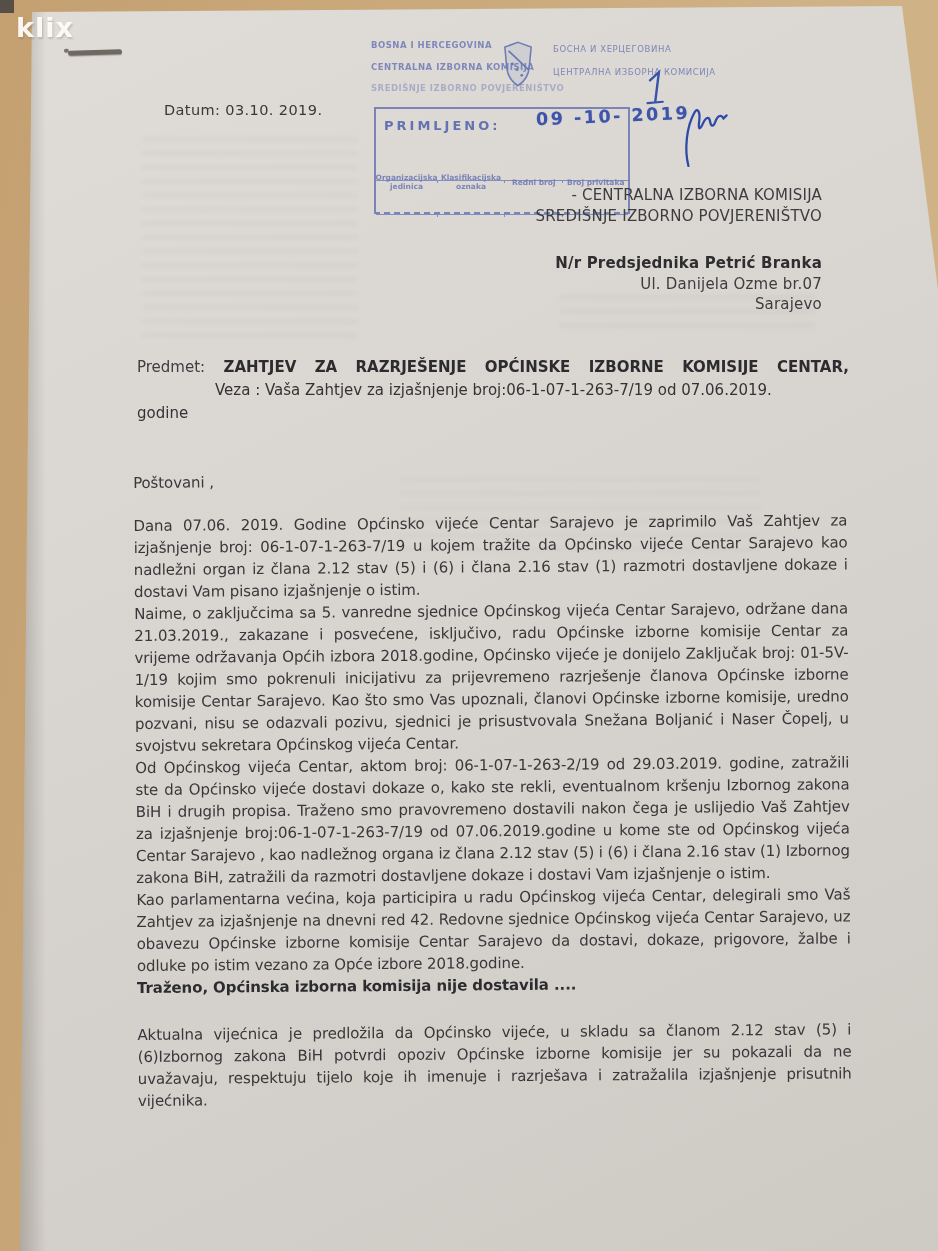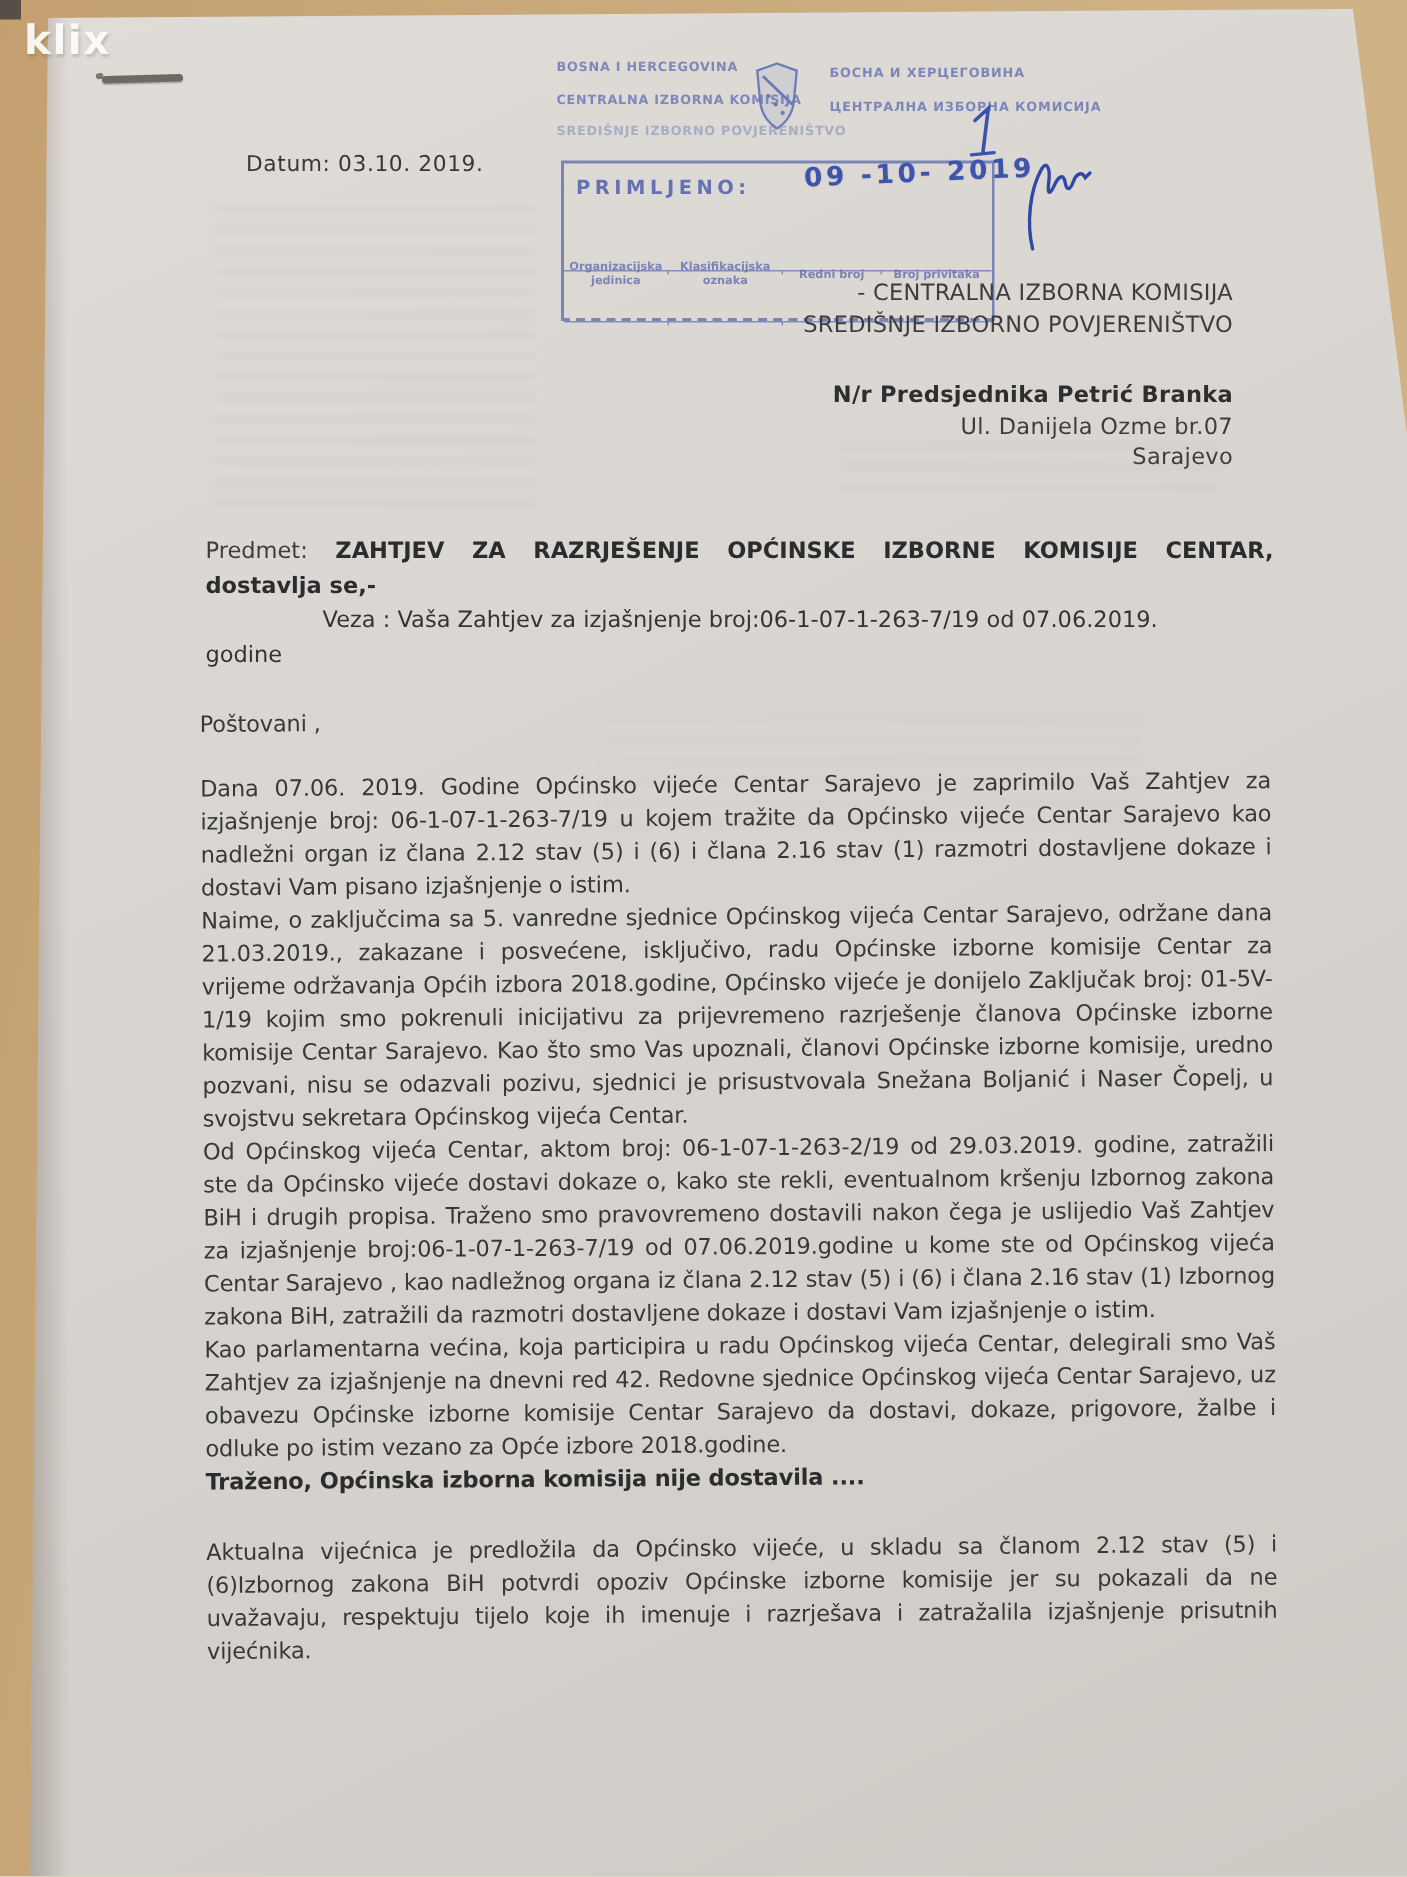--- a/index.html
+++ b/index.html
@@ -49,26 +49,26 @@
   .ghost.g2{left:560px;top:296px;width:255px;height:42px;}
   .ghost.g3{left:400px;top:478px;width:360px;height:80px;opacity:.35;}
 
   .datum{position:absolute;left:143px;top:102px;font-size:14.5px;color:var(--text-dark,#38383a);letter-spacing:.4px;margin-left:21px;}
 
   
   .org-lat{position:absolute;left:371px;top:35px;font-size:8.5px;font-weight:bold;
     color:var(--ink-blue-faded,#7e88bb);letter-spacing:.5px;line-height:21.5px;white-space:nowrap;}
   .org-lat .faded{opacity:.55;}
   .emblem{position:absolute;left:502px;top:40px;}
-  .org-cyr{position:absolute;left:553px;top:38px;font-size:8.5px;font-weight:bold;
+  .org-cyr{position:absolute;left:553px;top:38px;font-size:8.5px;font-weight:normal;
     color:#7d86ba;letter-spacing:.6px;line-height:23px;white-space:nowrap;}
   .hand-one{position:absolute;left:643px;top:68px;transform:rotate(6deg);}
 
   .received-box{
-    position:absolute;left:374px;top:107px;width:289px;height:107px;box-sizing:border-box;
+    position:absolute;left:374px;top:107px;width:256px;height:107px;box-sizing:border-box;
     border:2px solid rgba(85,100,175,.72);border-bottom-style:dashed;
     display:flex;flex-direction:column;
   }
   .received-label{
     padding:9px 0 0 8px;font-size:13px;font-weight:bold;letter-spacing:3px;
     color:rgba(80,95,170,.85);height:25px;
   }
   .stamp-table{flex:1;display:grid;grid-template-columns:24.6% 26.6% 23.2% 25.6%;grid-template-rows:34px 1fr;}
   .stamp-table .cell{
     border-top:1.5px solid rgba(85,100,175,.65);border-right:1.5px solid rgba(85,100,175,.65);
@@ -178,21 +178,20 @@
 <div class="recipient">
   <div>- CENTRALNA IZBORNA KOMISIJA</div>
   <div>SREDIŠNJE IZBORNO POVJERENIŠTVO</div>
   <div class="bold">N/r Predsjednika Petrić Branka</div>
   <div>Ul. Danijela Ozme br.07</div>
   <div>Sarajevo</div>
 </div>
 
 <div class="subject">
   <p class="subject-line1"><span class="label">Predmet:</span> <span>ZAHTJEV ZA RAZRJEŠENJE OPĆINSKE IZBORNE KOMISIJE CENTAR,</span></p>
-  <p class="subject-line2">dostavlja se,-</p>
   <p class="subject-veza">Veza : Vaša Zahtjev za izjašnjenje broj:06-1-07-1-263-7/19 od 07.06.2019.</p>
   <p class="subject-veza-tail">godine</p>
 </div>
 
 <div class="bodytext">
   <p class="salutation">Poštovani ,</p>
   <p>Dana 07.06. 2019. Godine Općinsko vijeće Centar Sarajevo je zaprimilo Vaš Zahtjev za izjašnjenje broj: 06-1-07-1-263-7/19 u kojem tražite da Općinsko vijeće Centar Sarajevo kao nadležni organ iz člana 2.12 stav (5) i (6) i člana 2.16 stav (1) razmotri dostavljene dokaze i dostavi Vam pisano izjašnjenje o istim.</p>
   <p>Naime, o zaključcima sa 5. vanredne sjednice Općinskog vijeća Centar Sarajevo, održane dana 21.03.2019., zakazane i posvećene, isključivo, radu Općinske izborne komisije Centar za vrijeme održavanja Općih izbora 2018.godine, Općinsko vijeće je donijelo Zaključak broj: 01-5V-1/19 kojim smo pokrenuli inicijativu za prijevremeno razrješenje članova Općinske izborne komisije Centar Sarajevo. Kao što smo Vas upoznali, članovi Općinske izborne komisije, uredno pozvani, nisu se odazvali pozivu, sjednici je prisustvovala Snežana Boljanić i Naser Čopelj, u svojstvu sekretara Općinskog vijeća Centar.</p>
   <p>Od Općinskog vijeća Centar, aktom broj: 06-1-07-1-263-2/19 od 29.03.2019. godine, zatražili ste da Općinsko vijeće dostavi dokaze o, kako ste rekli, eventualnom kršenju Izbornog zakona BiH i drugih propisa. Traženo smo pravovremeno dostavili nakon čega je uslijedio Vaš Zahtjev za izjašnjenje broj:06-1-07-1-263-7/19 od 07.06.2019.godine u kome ste od Općinskog vijeća Centar Sarajevo , kao nadležnog organa iz člana 2.12 stav (5) i (6) i člana 2.16 stav (1) Izbornog zakona BiH, zatražili da razmotri dostavljene dokaze i dostavi Vam izjašnjenje o istim.</p>
   <p>Kao parlamentarna većina, koja participira u radu Općinskog vijeća Centar, delegirali smo Vaš Zahtjev za izjašnjenje na dnevni red 42. Redovne sjednice Općinskog vijeća Centar Sarajevo, uz obavezu Općinske izborne komisije Centar Sarajevo da dostavi, dokaze, prigovore, žalbe i odluke po istim vezano za Opće izbore 2018.godine.</p>

